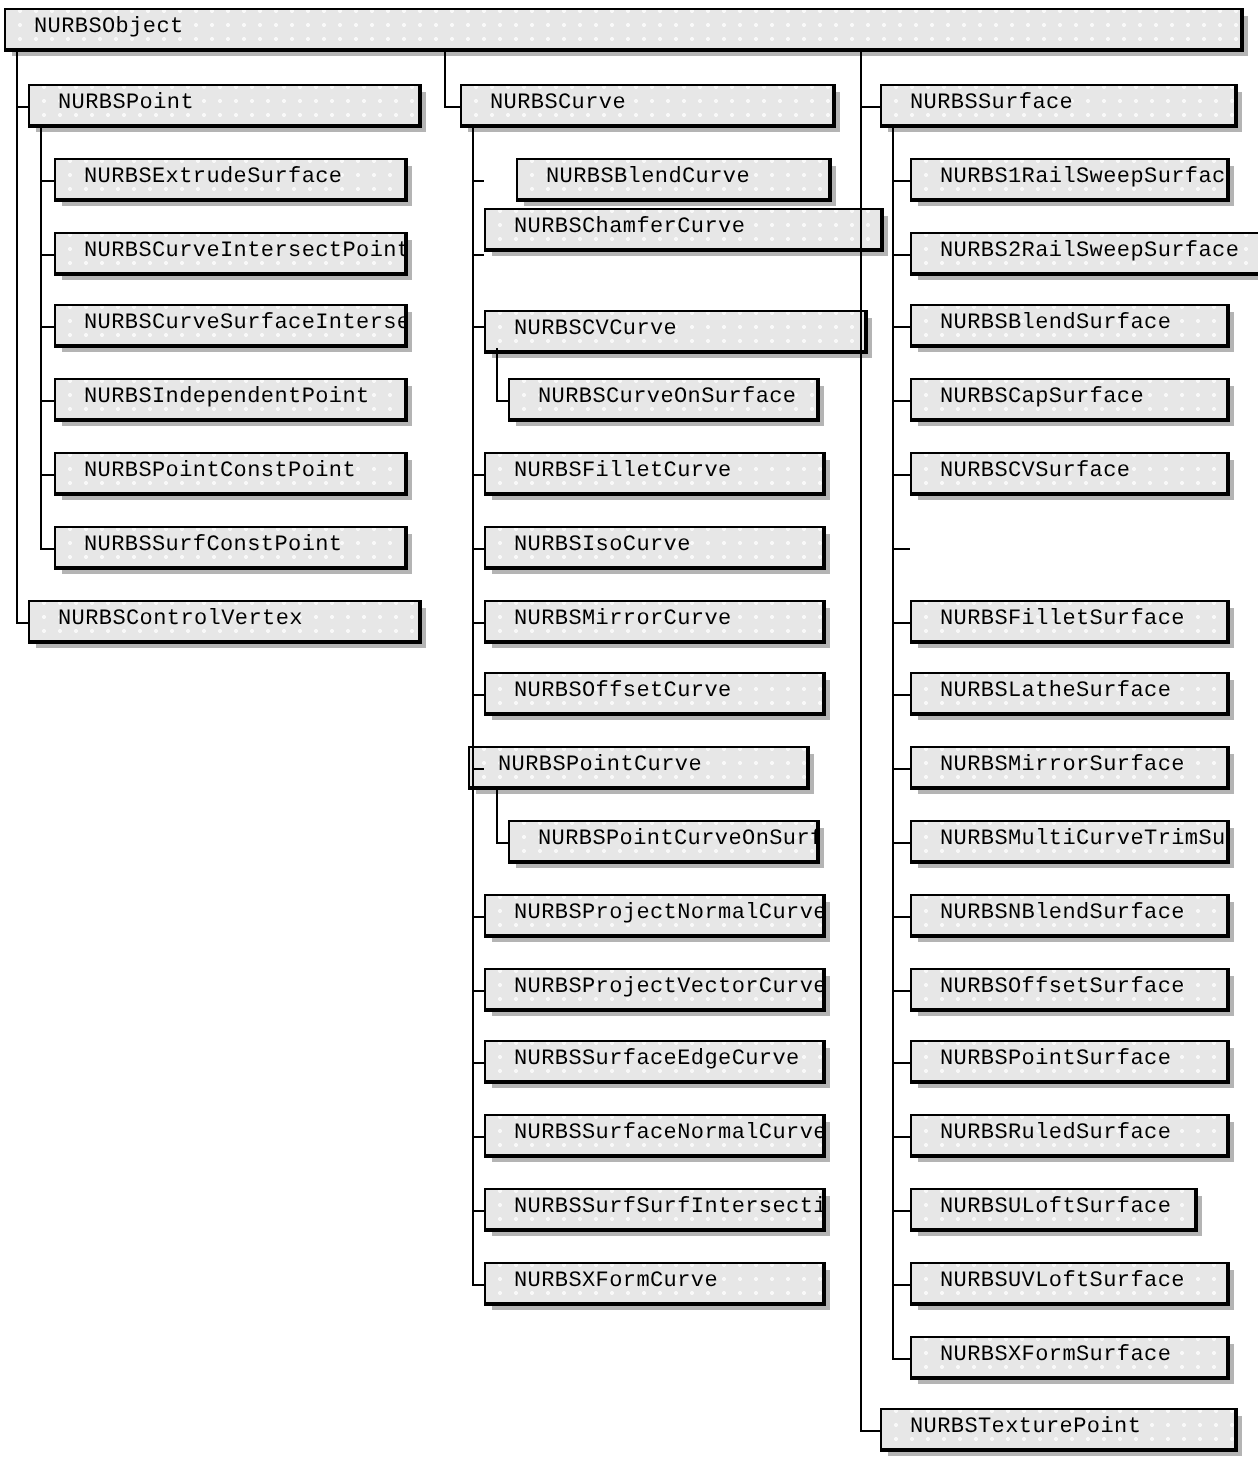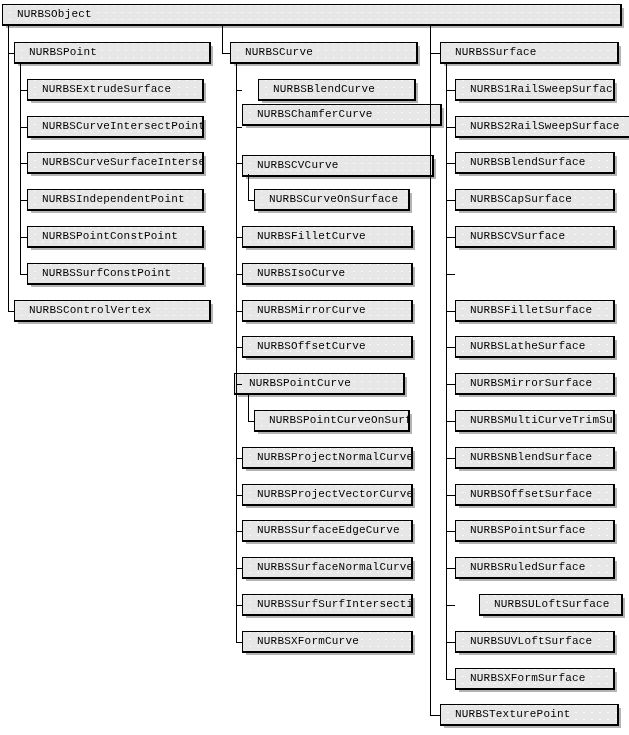--- a/index.html
+++ b/index.html
@@ -127,21 +127,21 @@
     <div class="box" style="left: 455px; top: 410px; width: 160px;"><span>NURBSMultiCurveTrimSurface</span></div>
     <div class="cline" style="left: 446px; top: 421px; width: 9px; height: 1px;"></div>
     <div class="box" style="left: 455px; top: 447px; width: 160px;"><span>NURBSNBlendSurface</span></div>
     <div class="cline" style="left: 446px; top: 458px; width: 9px; height: 1px;"></div>
     <div class="box" style="left: 455px; top: 484px; width: 160px;"><span>NURBSOffsetSurface</span></div>
     <div class="cline" style="left: 446px; top: 495px; width: 9px; height: 1px;"></div>
     <div class="box" style="left: 455px; top: 520px; width: 160px;"><span>NURBSPointSurface</span></div>
     <div class="cline" style="left: 446px; top: 531px; width: 9px; height: 1px;"></div>
     <div class="box" style="left: 455px; top: 557px; width: 160px;"><span>NURBSRuledSurface</span></div>
     <div class="cline" style="left: 446px; top: 568px; width: 9px; height: 1px;"></div>
-    <div class="box" style="left: 479px; top: 594px; width: 144px;"><span>NURBSULoftSurface</span></div>
+    <div class="box" style="left: 455px; top: 594px; width: 144px;"><span>NURBSULoftSurface</span></div>
     <div class="cline" style="left: 446px; top: 605px; width: 9px; height: 1px;"></div>
     <div class="box" style="left: 455px; top: 631px; width: 160px;"><span>NURBSUVLoftSurface</span></div>
     <div class="cline" style="left: 446px; top: 642px; width: 9px; height: 1px;"></div>
     <div class="box" style="left: 455px; top: 668px; width: 160px;"><span>NURBSXFormSurface</span></div>
     <div class="cline" style="left: 446px; top: 679px; width: 9px; height: 1px;"></div>
     <div class="cline" style="left: 446px; top: 64px; width: 1px; height: 616px;"></div>
     <div class="box" style="left: 440px; top: 704px; width: 179px;"><span>NURBSTexturePoint</span></div>
     <div class="cline" style="left: 430px; top: 26px; width: 1px; height: 690px;"></div>
     <div class="cline" style="left: 430px; top: 53px; width: 10px; height: 1px;"></div>
     <div class="cline" style="left: 430px; top: 715px; width: 10px; height: 1px;"></div>

